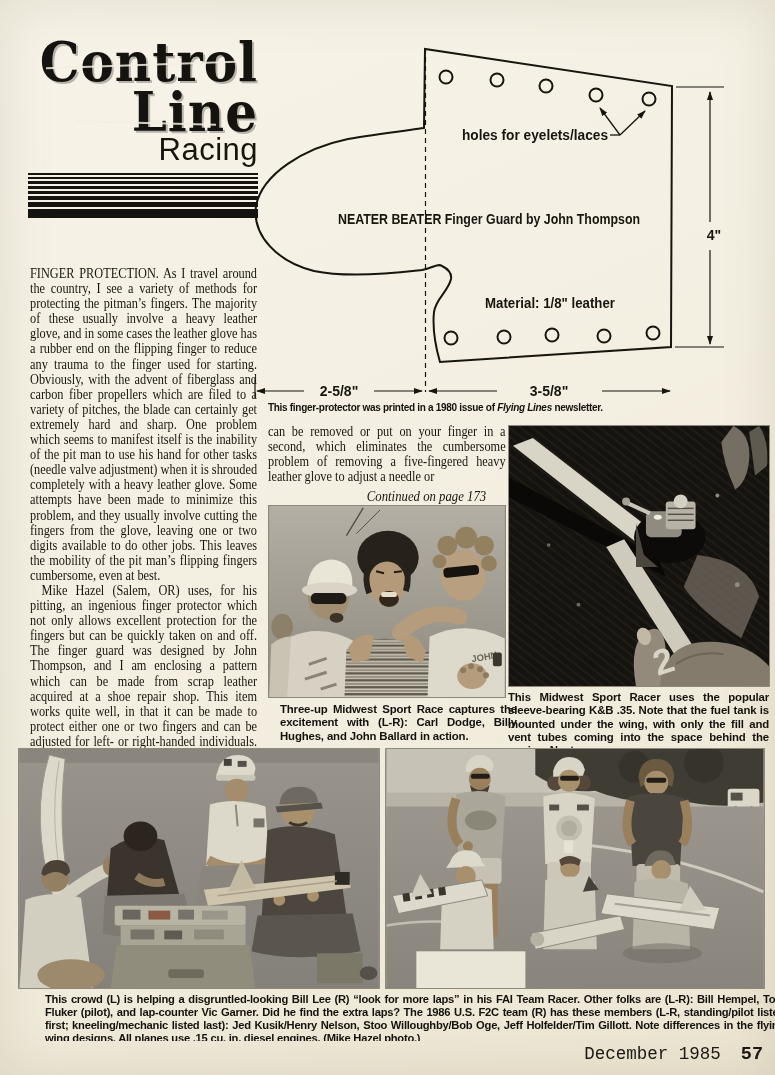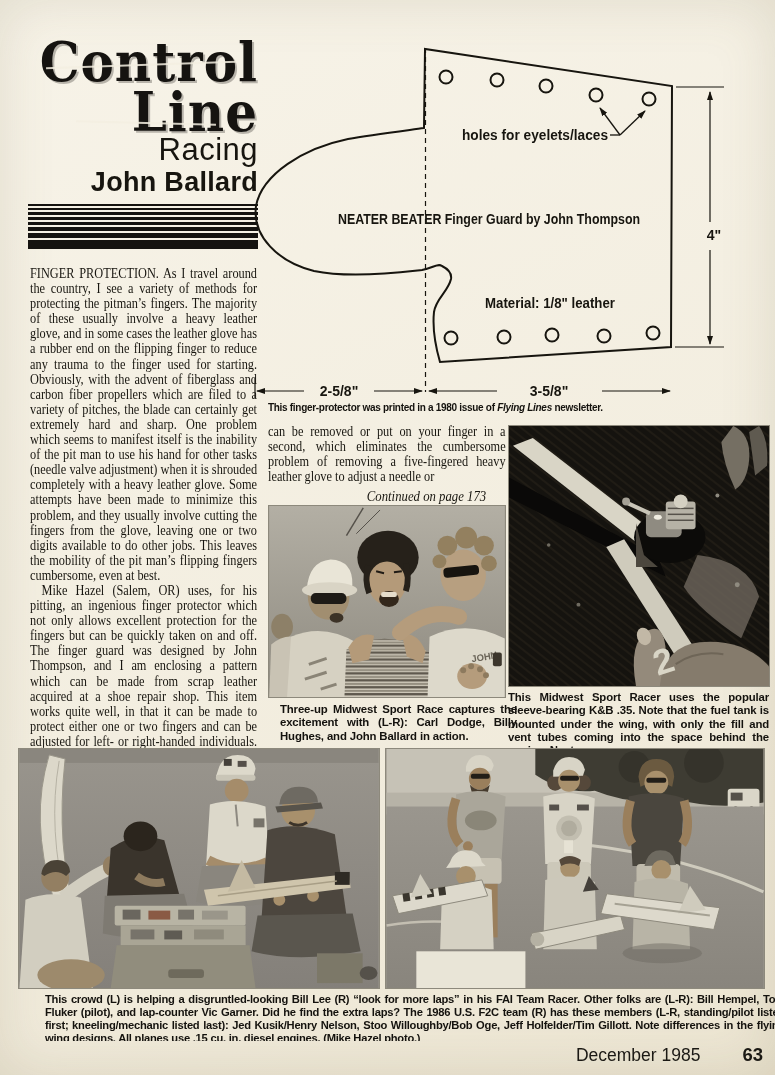--- a/index.html
+++ b/index.html
@@ -53,39 +53,38 @@
   .photo { border:1px solid #8d897c; background:#9a968c; }
   .photo svg { display:block; width:100%; height:100%; }
   .ph-race   { left:268px; top:505px; width:238px; height:193px; }
   .ph-engine { left:508px; top:425px; width:262px; height:262px; }
   .ph-crowd  { left:18px;  top:748px; width:362px; height:241px; }
   .ph-team   { left:385px; top:748px; width:380px; height:241px; }
 
   
   .footer {
     left:0; top:1044px; width:763px; display:flex; justify-content:flex-end;
-    align-items:baseline; gap:42px; font-family:Liberation Sans, sans-serif;
+    align-items:baseline; gap:20px; font-family:Liberation Mono, monospace;
     font-size:17.5px; color:#1b1914;
   }
   .footer .pageno { font-weight:bold; font-size:18.5px; }
 </style>
 </head>
 <body>
 
 <div class="page">
 
   <div class="abs masthead">
     <div style="position:relative">
       <div class="logo-word">Control</div>
       <div class="logo-word" style="margin-top:2px">Line</div>
       <div class="logo-crack" style="left:18px;top:28px;width:190px;transform:rotate(-2deg)"></div>
       <div class="logo-crack" style="left:48px;top:86px;width:140px;transform:rotate(1.5deg)"></div>
     </div>
     <div class="section-title">Racing</div>
-    <div class="author-name">John Ballard</div>
     <div class="stripes">
       <div style="height:2px"></div>
         <div style="height:2px"></div>
         <div style="height:2.5px"></div>
       <div style="height:3px"></div>
         <div style="height:3px"></div>
         <div style="height:4px"></div>
       <div style="height:5px"></div>
         <div style="height:9px;margin-bottom:0"></div>
     </div>
@@ -440,16 +439,16 @@
       </g>
       <rect x="30" y="204" width="110" height="37" fill="#e9e5d7"></rect>
       <ellipse cx="278" cy="206" rx="40" ry="10" fill="#6e6a62" opacity=".5"></ellipse>
     </svg>
   </div>
 
   <div class="abs caption bottom-cap">This crowd (L) is helping a disgruntled-looking Bill Lee (R) “look for more laps” in his FAI Team Racer. Other folks are (L-R): Bill Hempel, Tom Fluker (pilot), and lap-counter Vic Garner. Did he find the extra laps? The 1986 U.S. F2C team (R) has these members (L-R, standing/pilot listed first; kneeling/mechanic listed last): Jed Kusik/Henry Nelson, Stoo Willoughby/Bob Oge, Jeff Holfelder/Tim Gillott. Note differences in the flying wing designs. All planes use .15 cu. in. diesel engines. (Mike Hazel photo.)</div>
 
   <div class="abs footer">
     <span>December 1985</span>
-    <span class="pageno">63</span>
+    <span class="pageno">57</span>
   </div>
 
 </div>
 
 </body></html>

